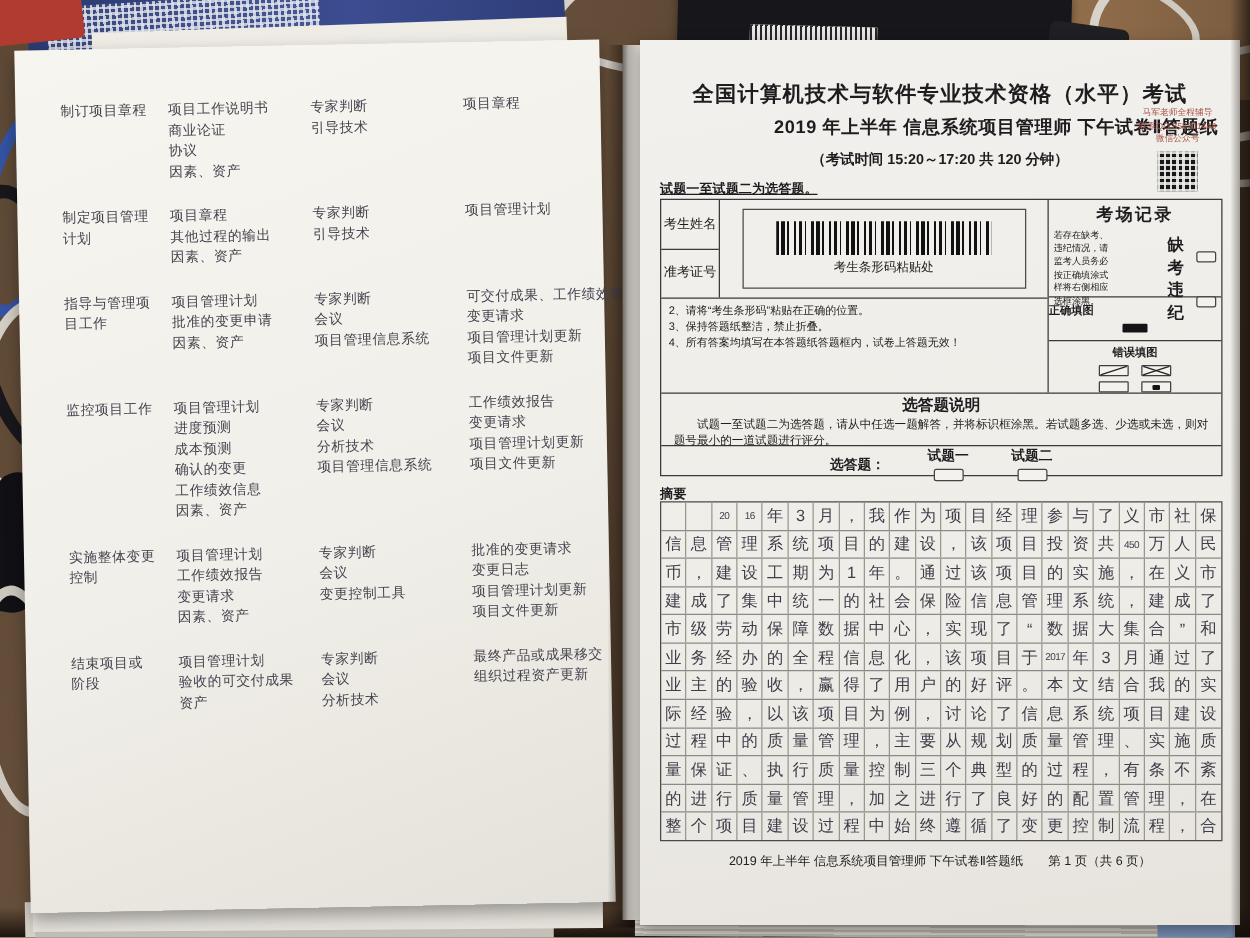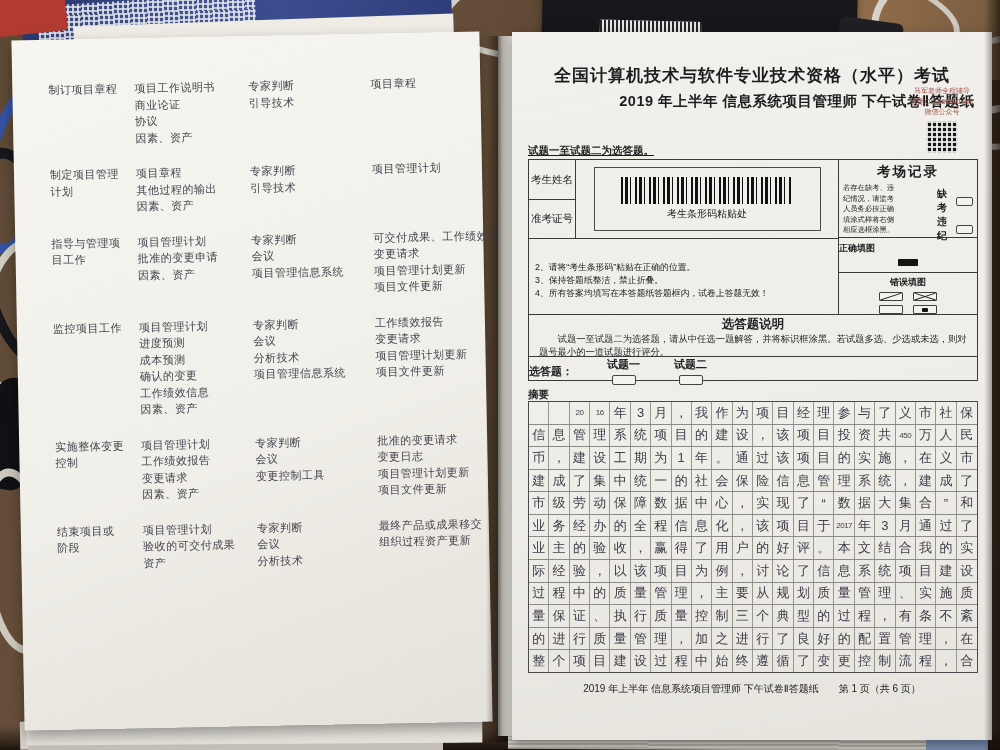--- a/index.html
+++ b/index.html
@@ -70,57 +70,57 @@
   .ad-block{position:absolute;right:6px;top:54px;width:88px;text-align:center;color:#a9544a;
             font-size:7px;line-height:1.5;}
   .ad-qr{width:32px;height:32px;margin:3px auto 0;background:#18181a;
          background-image:repeating-linear-gradient(90deg,rgba(240,240,235,.9) 0 2px,transparent 2px 5px),
                           repeating-linear-gradient(0deg,rgba(240,240,235,.85) 0 2px,transparent 2px 5px);
          background-blend-mode:lighten;}
   .select-note{position:absolute;left:16px;top:112px;font-size:10.5px;font-weight:bold;text-decoration:underline;}
   .form-box{position:absolute;left:16px;top:127px;width:450px;height:222px;border:1.5px solid #3a3a3a;
             box-sizing:border-box;display:flex;flex-direction:column;}
   .form-top{display:flex;height:154px;border-bottom:1px solid #3a3a3a;}
-  .form-left{width:311px;border-right:1px solid #3a3a3a;display:flex;flex-direction:column;gap:19px;}
+  .form-left{width:311px;border-right:1px solid #3a3a3a;display:flex;flex-direction:column;}
   .rowA{height:78px;border-bottom:1px solid #3a3a3a;display:flex;}
   .id-labels{width:46px;border-right:1px solid #3a3a3a;display:flex;flex-direction:column;}
   .id-cell{flex:1;display:flex;align-items:center;justify-content:center;text-align:center;
            font-size:10.5px;line-height:1.2;}
   .id-cell.first{border-bottom:1px solid #3a3a3a;}
   .barcode-area{flex:1;display:flex;align-items:center;justify-content:center;}
   .barcode-frame{width:225px;height:62px;border:1px solid #4a4a4a;display:flex;flex-direction:column;
                  align-items:center;justify-content:center;}
   .barcode-bars{width:172px;height:27px;
       background:repeating-linear-gradient(90deg,#111 0 2px,transparent 2px 4px,#111 4px 7px,transparent 7px 9px,#111 9px 10px,transparent 10px 14px);}
   .barcode-caption{font-size:10px;margin-top:3px;}
   .notice-cell{flex:1;padding:3px 6px 0;}
   .notice-title{text-align:center;font-size:12.5px;font-weight:bold;margin-bottom:2px;}
   .notice-item{font-size:8.8px;line-height:1.5;color:#222;}
   .form-right{width:138px;display:flex;flex-direction:column;}
   .room-record{height:78px;border-bottom:1px solid #3a3a3a;padding:3px 4px 0;box-sizing:border-box;}
   .room-title{text-align:center;font-size:13.5px;font-weight:bold;letter-spacing:2px;}
   .room-body{display:flex;margin-top:2px;gap:40px;}
   .room-instruction{width:76px;font-size:7.3px;line-height:1.45;color:#222;}
   .room-checks{flex:1;display:flex;flex-direction:column;justify-content:space-around;padding:4px 0;}
-  .check-row{display:flex;align-items:center;justify-content:flex-end;gap:4px;font-size:10px;font-weight:bold;}
+  .check-row{display:flex;align-items:center;justify-content:flex-end;gap:4px;font-size:13px;font-weight:bold;}
   .check-box{width:20px;height:7px;border:1px solid #444;border-radius:2px;background:#f4f2ee;}
   .fill-correct{height:36px;border-bottom:1px solid #3a3a3a;text-align:left;padding-top:4px;box-sizing:border-box;}
   .fill-label{font-size:9px;font-weight:bold;}
   .fill-bar{width:20px;height:7px;background:#141414;margin:4px auto 0;border-radius:1px;}
   .fill-wrong{flex:1;text-align:center;padding-top:3px;}
   .wrong-marks{display:grid;grid-template-columns:24px 24px;gap:4px 10px;justify-content:center;margin-top:3px;}
   .wmark{width:22px;height:7px;border:1px solid #3f3f3f;border-radius:1px;position:relative;background:#f4f2ee;}
   .wmark.slash::after,.wmark.cross::after{content:"";position:absolute;left:0;top:3px;width:100%;height:1.4px;
         background:#222;transform:rotate(-18deg);}
   .wmark.cross::before{content:"";position:absolute;left:0;top:3px;width:100%;height:1.4px;background:#222;transform:rotate(18deg);}
   .wmark.dot::after{content:"";position:absolute;left:8px;top:1.5px;width:6px;height:4px;background:#141414;border-radius:1px;}
   .sel-expl{height:42px;border-bottom:1px solid #3a3a3a;padding:1px 10px 0;box-sizing:border-box;}
   .sel-expl-title{text-align:center;font-size:12.5px;font-weight:bold;}
   .sel-expl-body{font-size:9.3px;line-height:1.45;text-indent:2em;color:#1e1e1e;}
-  .sel-row{flex:1;display:flex;align-items:center;gap:34px;}
+  .sel-row{flex:1;display:flex;align-items:center;justify-content:center;gap:34px;}
   .sel-label{font-size:11px;font-weight:bold;}
   .sel-q{display:flex;flex-direction:column;align-items:center;}
   .sel-q-label{font-size:11px;font-weight:bold;}
   .sel-q-box{width:22px;height:8px;border:1px solid #444;border-radius:2px;margin-top:3px;background:#f4f2ee;}
   .summary-label{position:absolute;left:16px;top:356px;font-size:10.5px;font-weight:bold;}
   .essay-grid{position:absolute;left:16px;top:369px;width:450px;height:272px;border:1.3px solid #4a4a4a;
               box-sizing:border-box;display:flex;flex-direction:column;}
   .essay-row{flex:1;display:grid;grid-template-columns:repeat(22,1fr);border-bottom:1px solid #8a8a8a;}
   .essay-row:last-child{border-bottom:none;}
   .essay-cell{border-right:1px solid #979790;display:flex;align-items:center;justify-content:center;
@@ -292,20 +292,21 @@
 
   <div class="gap-shadow"></div>
 
   <div class="right-stack">
     <div class="book-under-bottom"></div>
     <div class="blue-sheet"></div>
     <div class="book-edge"></div>
     <div class="exam-page">
       <div class="exam-title">全国计算机技术与软件专业技术资格（水平）考试</div>
       <div class="exam-subtitle">2019 年上半年  信息系统项目管理师  下午试卷Ⅱ答题纸</div>
+      <div class="exam-time">（考试时间 15:20～17:20 共 120 分钟）</div>
       <div class="ad-block">
         <div>马军老师全程辅导</div>
         <div>联系QQ 858301448</div>
         <div>微信公众号</div>
         <div class="ad-qr"></div>
       </div>
       <div class="select-note">试题一至试题二为选答题。</div>
 
       <div class="form-box">
         <div class="form-top">

